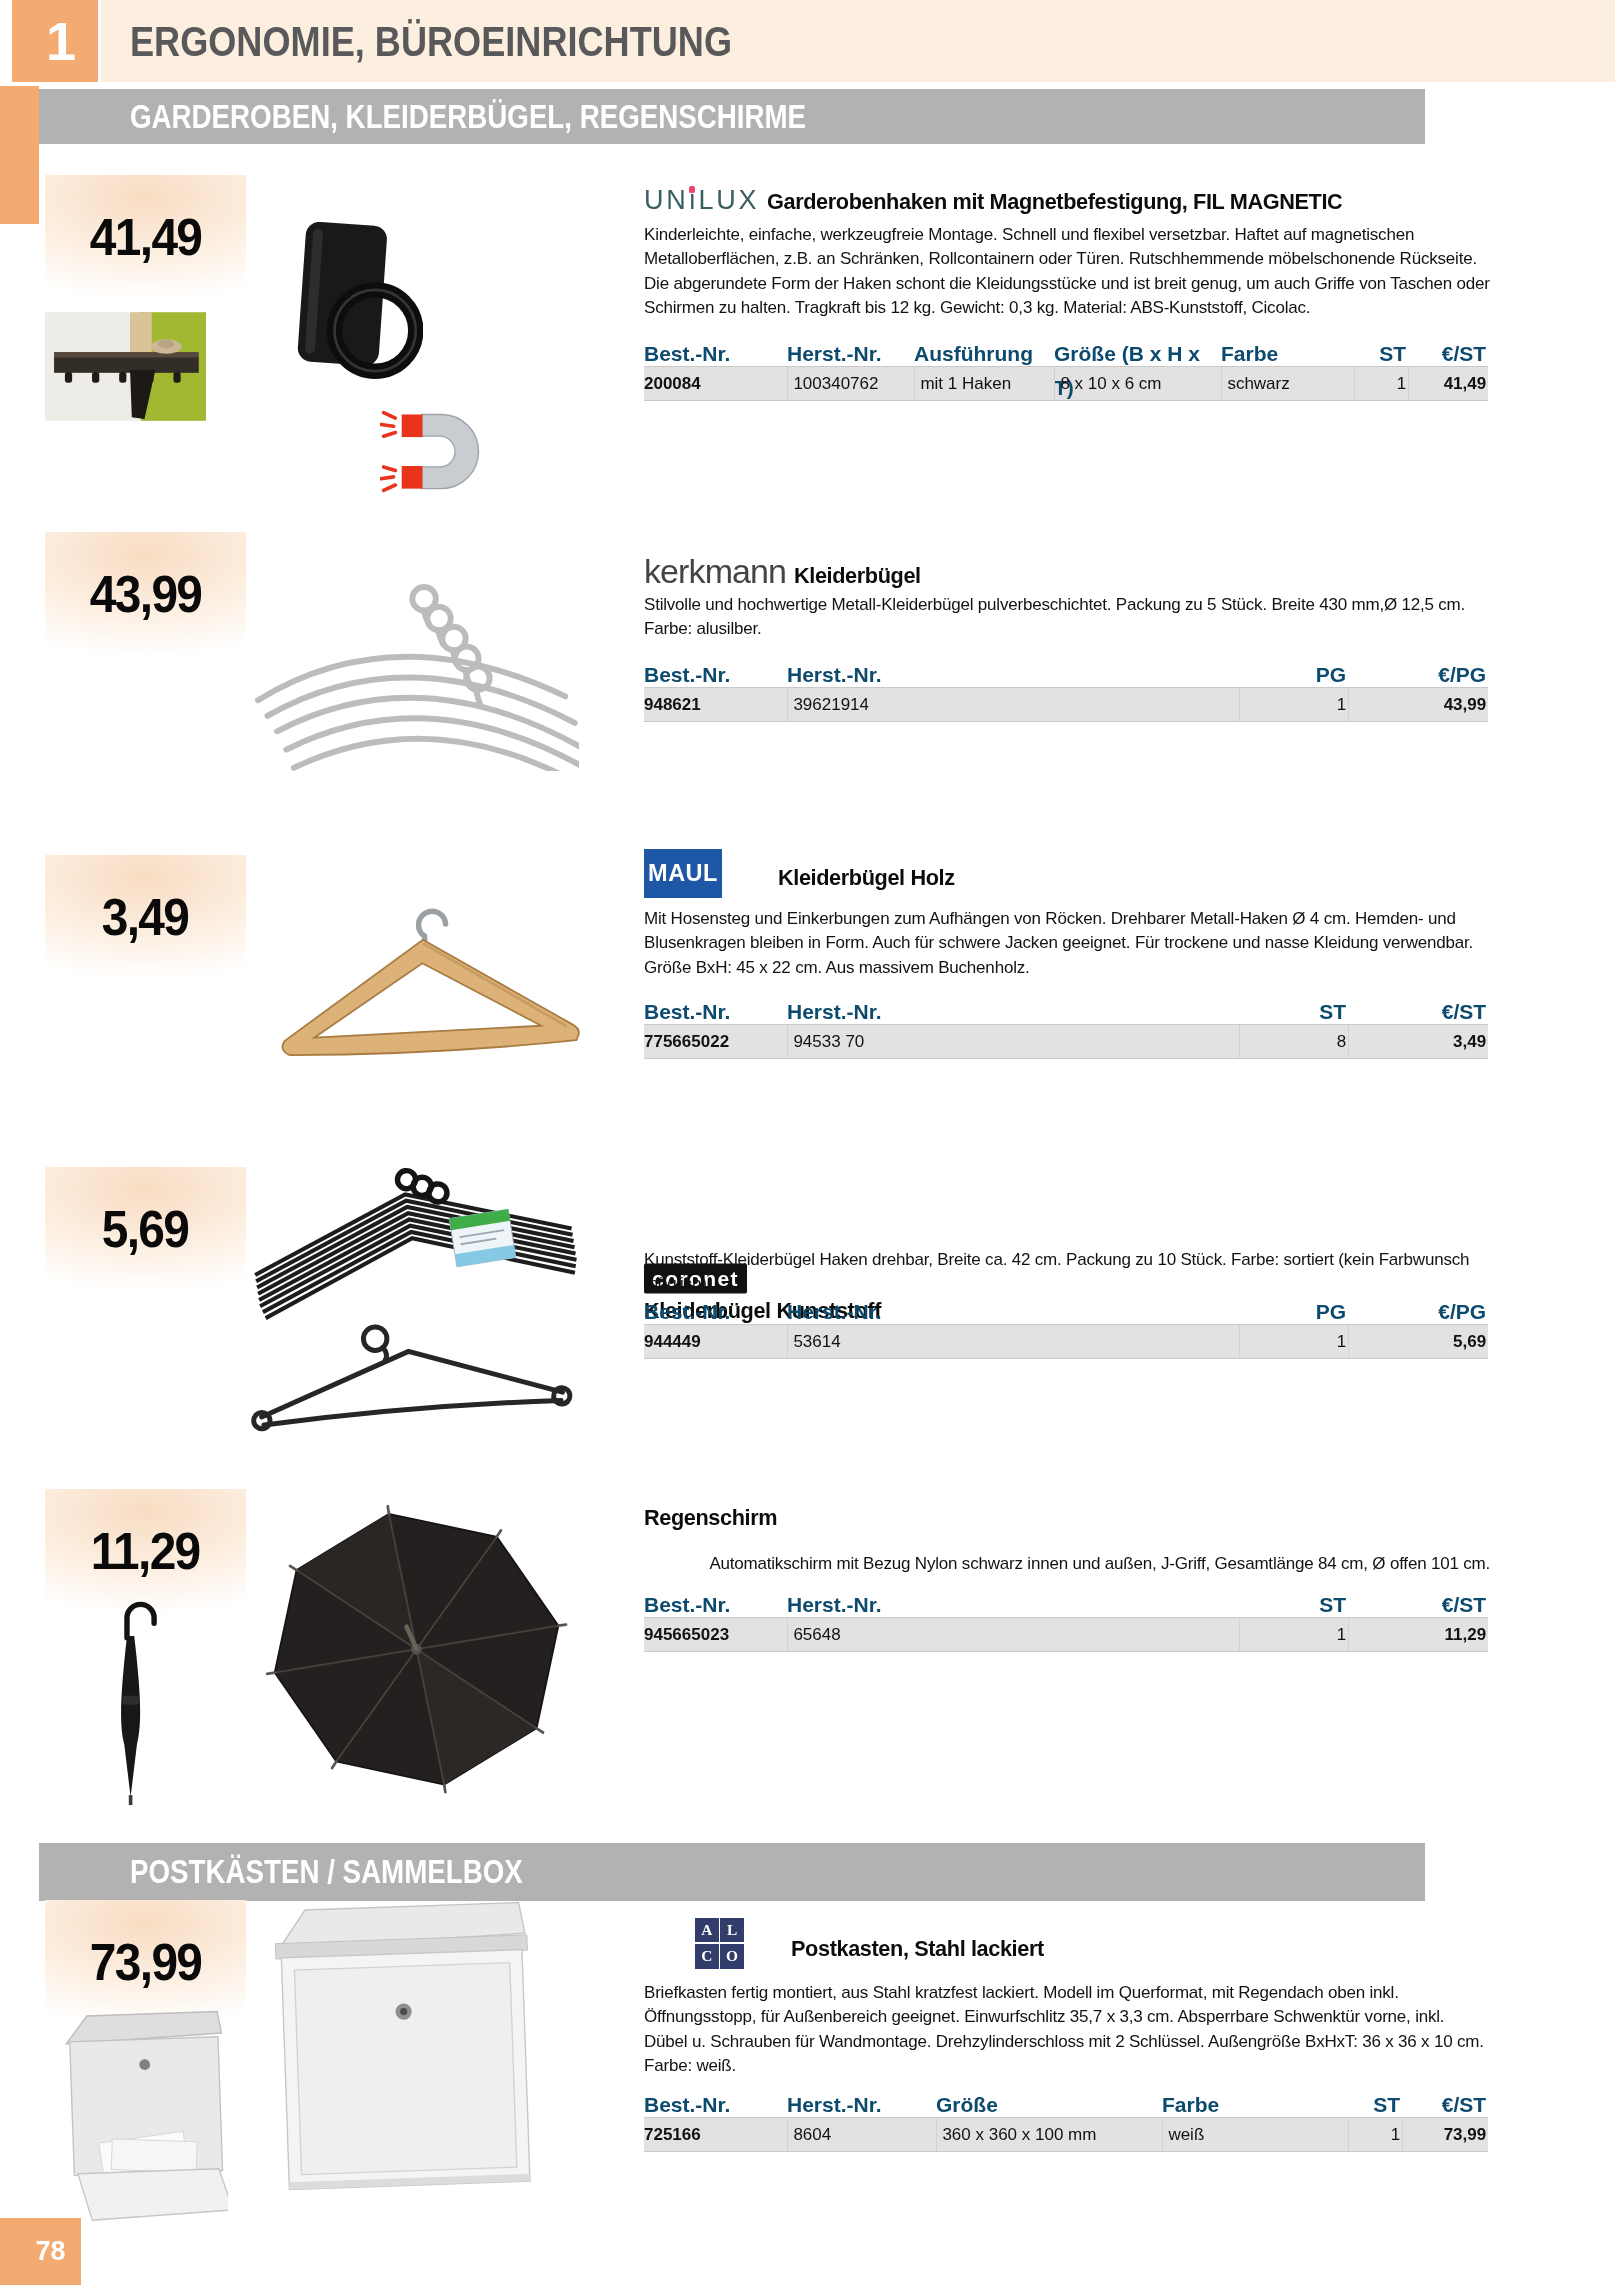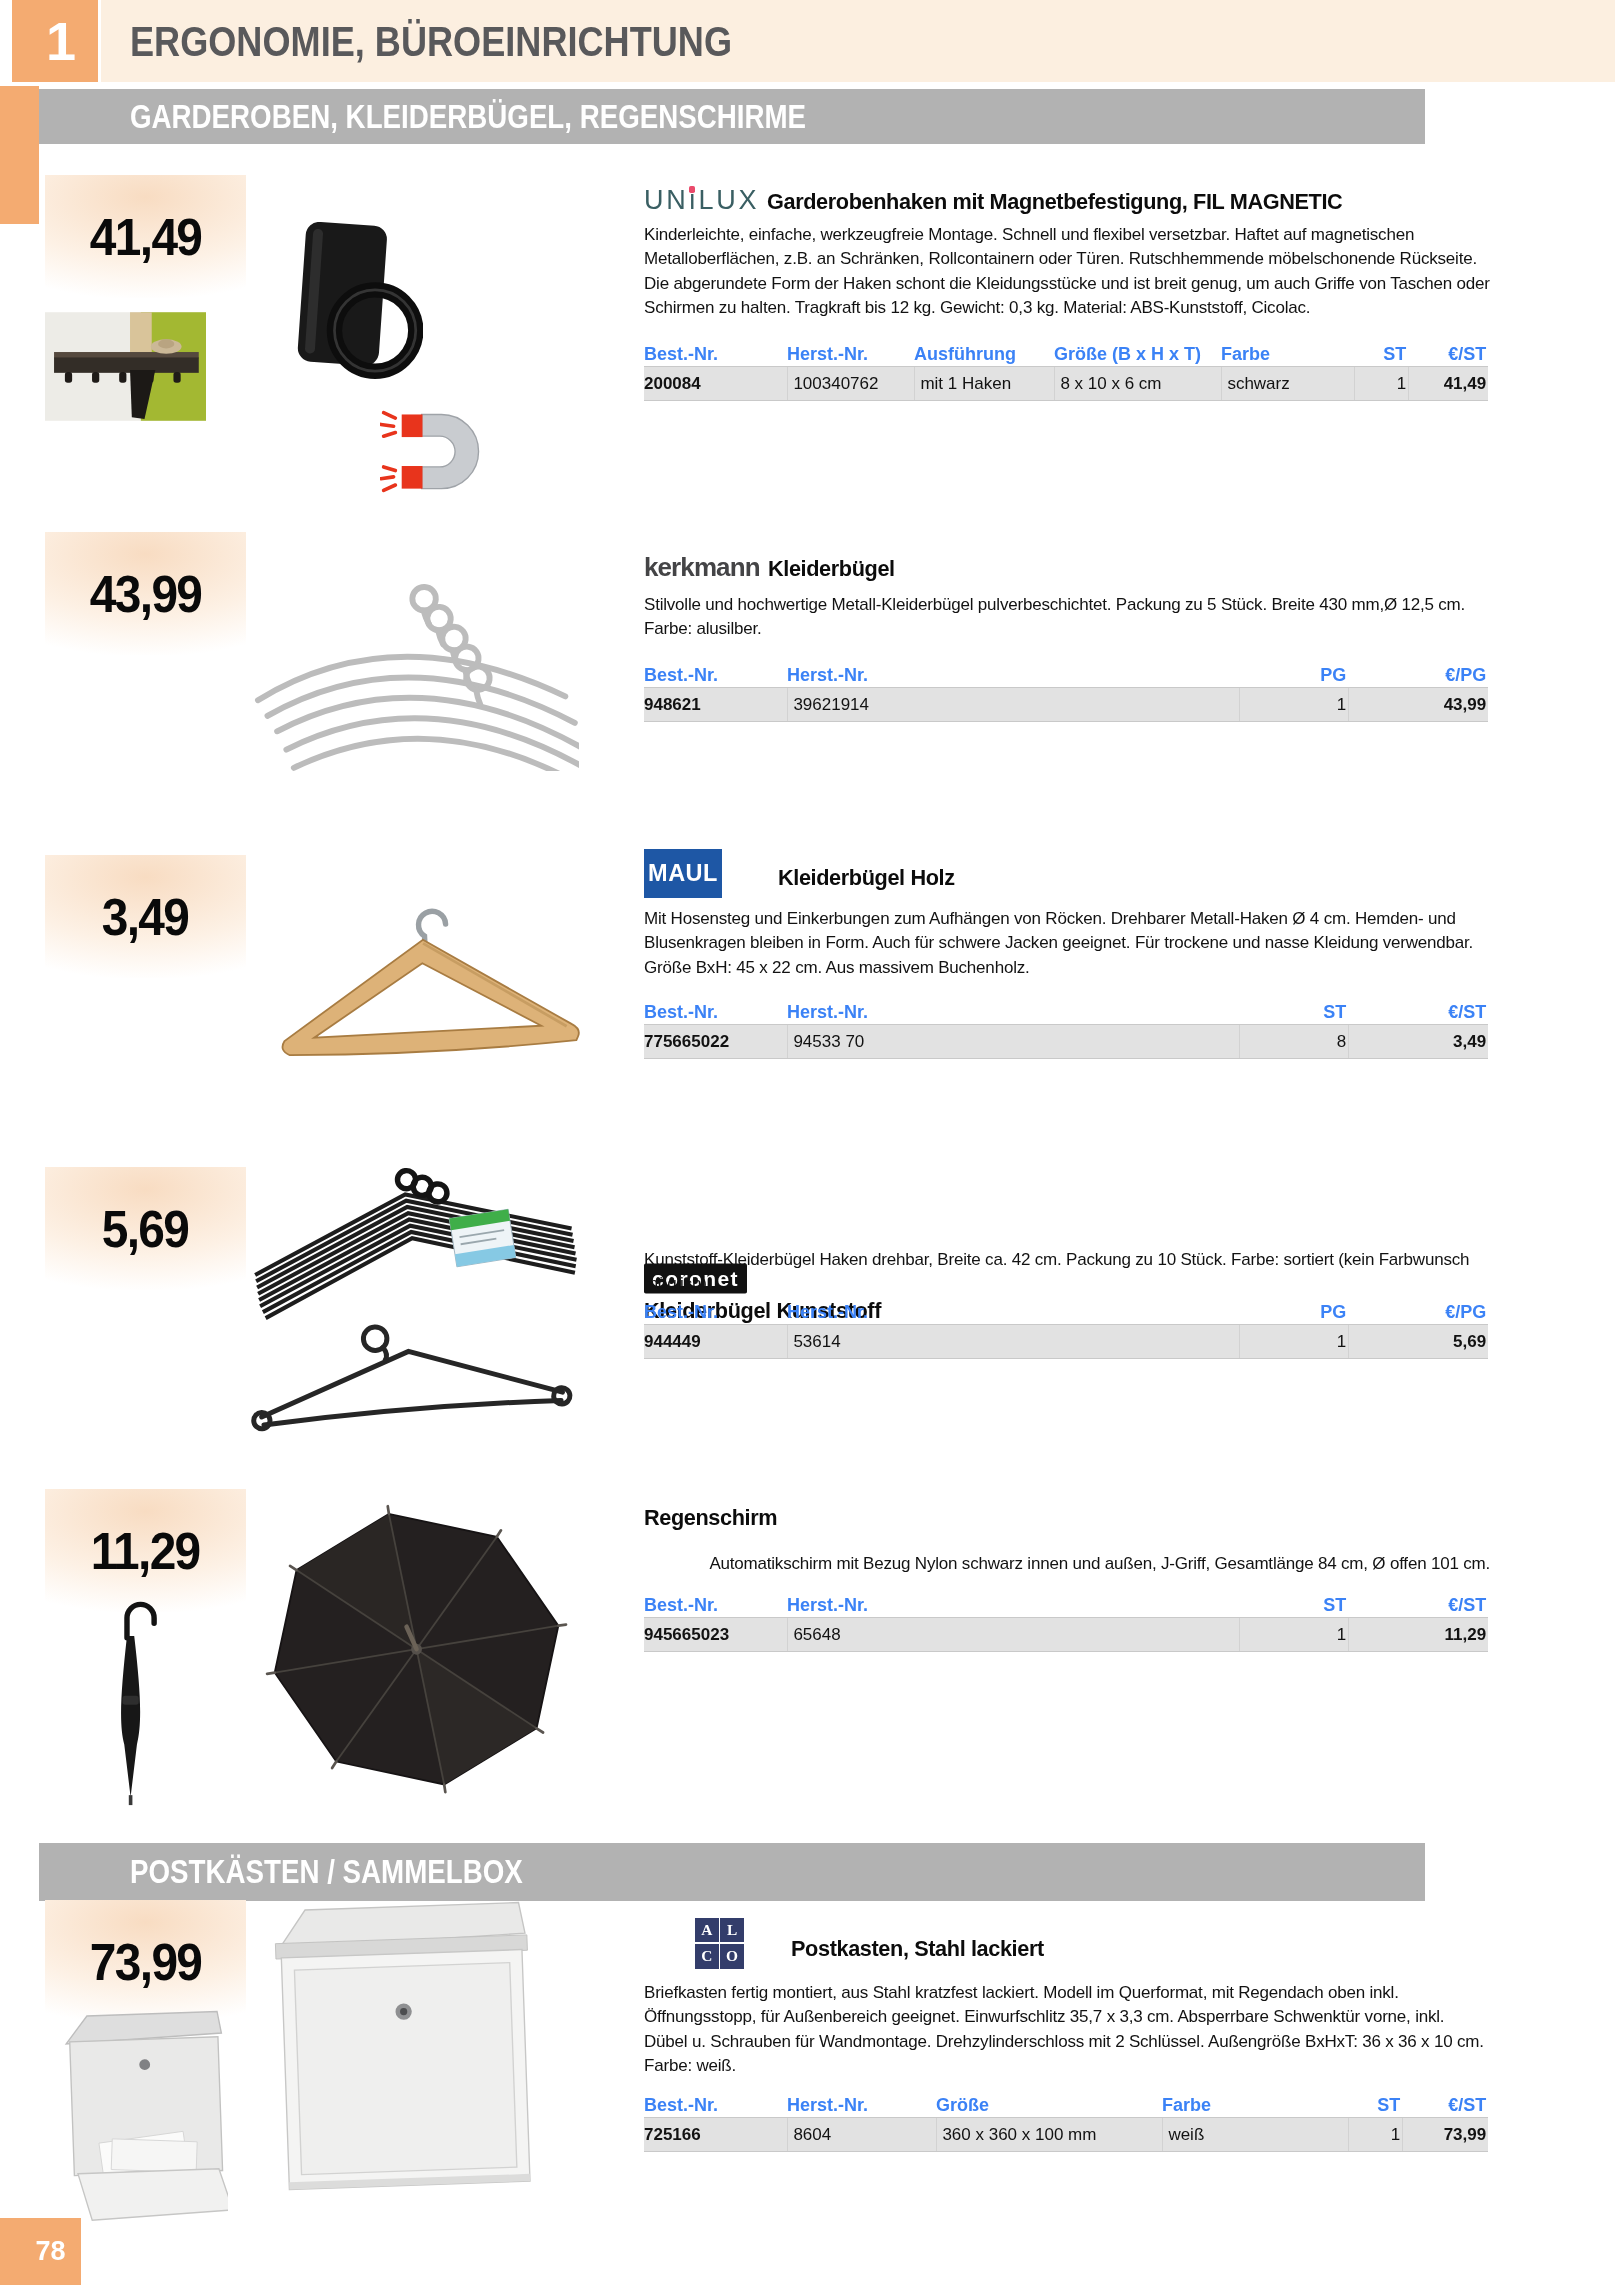--- a/index.html
+++ b/index.html
@@ -33,41 +33,41 @@
     display:flex;align-items:center;justify-content:center;
   }
   .badge span{font-size:52px;font-weight:bold;letter-spacing:-1.8px;transform:scaleX(0.92);color:#0a0a0a;}
   
   .brandline{left:644px;display:flex;align-items:baseline;gap:8px;white-space:nowrap;}
   .ptitle{font-size:22.6px;font-weight:bold;letter-spacing:-0.4px;color:#0c0c0c;transform:scaleX(0.96);transform-origin:0 50%;display:inline-block;}
   .desc{left:644px;width:846px;font-size:17px;line-height:24.4px;color:#121212;letter-spacing:-0.2px;}
   .unilux{font-size:27px;font-weight:500;letter-spacing:2.7px;color:#3a5f63;}
   .ui-i{position:relative;}
   .ui-dot{position:absolute;left:0.9px;top:0.9px;width:5.4px;height:7.2px;background:#ea4a6b;border-radius:1.8px;}
-  .kerkmann{font-size:26px;font-weight:bold;letter-spacing:-0.9px;color:#444446;}
+  .kerkmann{font-size:34px;font-weight:normal;letter-spacing:-0.9px;color:#444446;}
   .coronet-logo{
     background:#111111;color:#ffffff;height:30px;display:inline-flex;align-items:center;
     padding:0 8.1px;border-radius:1.8px;font-size:21px;font-weight:bold;letter-spacing:1.4px;
     transform:translateY(3.6px);
   }
   .maul-logo{
     left:644px;width:78px;height:49px;background:#1e57a5;color:#ffffff;
     display:flex;align-items:center;justify-content:center;
     font-size:23.5px;font-weight:bold;letter-spacing:0.5px;
   }
   .alco-logo{left:695px;display:grid;grid-template-columns:23.5px 23.5px;grid-auto-rows:24.4px;gap:1.8px;}
   .alco-cell{
     background:#333d6b;color:#ffffff;display:flex;align-items:center;justify-content:center;
     font-family:"Liberation Serif", serif;font-weight:bold;font-size:15.4px;
   }
   
   .tbl{left:644px;width:844px;}
   .tbl .row{display:grid;grid-template-columns:var(--cols);}
   .tbl .hrow{height:29px;line-height:34px;border-bottom:0.9px solid #c9c9c9;}
-  .tbl .hrow span{font-size:18px;font-weight:bold;color:#3b82f6;}
+  .tbl .hrow span{font-size:21px;font-weight:bold;color:#0c4a6e;}
   .tbl .brow{height:33px;line-height:33px;background:#e2e2e2;border-bottom:0.9px solid #c9c9c9;}
   .tbl .brow span{font-size:17px;color:#121212;border-left:0.9px solid #d2d2d2;padding-left:5.4px;box-sizing:border-box;}
   .tbl .brow span:first-child{border-left:none;padding-left:0;}
   .tbl .r{text-align:right;padding-right:1.8px;}
   .tbl .b{font-weight:bold;}
   
   .footer-box{
     left:0;top:2218px;width:81px;height:67px;background:#f4ab71;
     display:flex;align-items:center;justify-content:center;
     color:#ffffff;font-size:27px;font-weight:bold;padding-left:20px;box-sizing:border-box;

